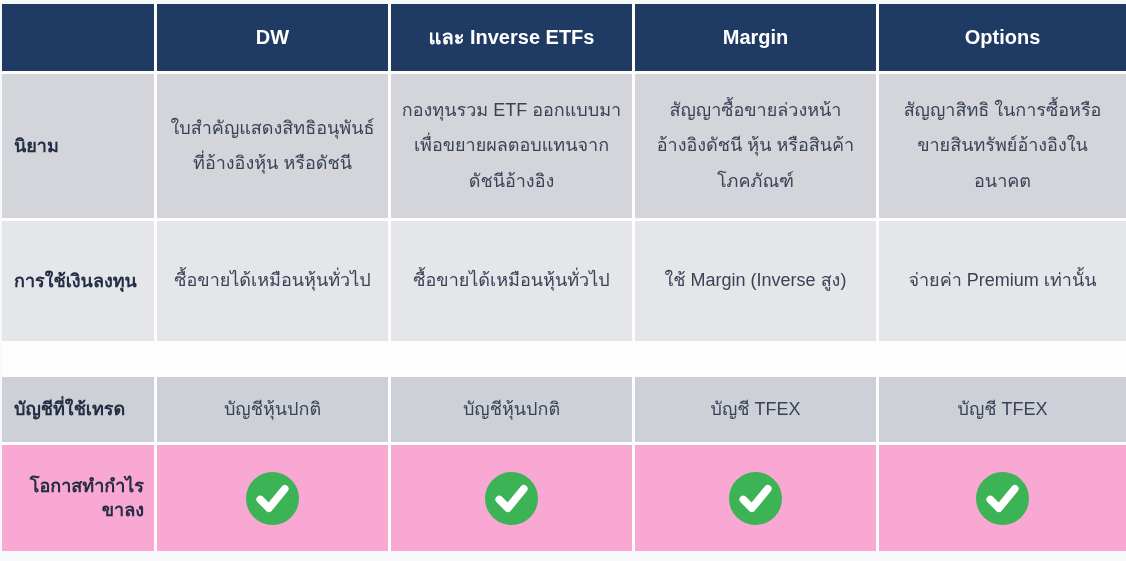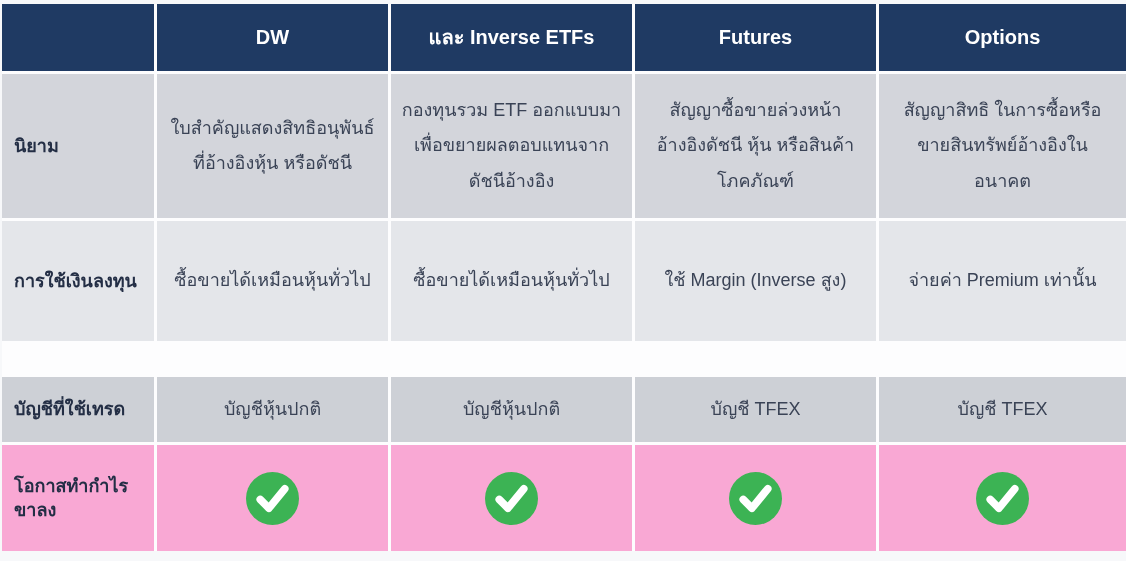--- a/index.html
+++ b/index.html
@@ -41,21 +41,21 @@
     line-height: 1.35;
     flex-direction: column;
   }
   .corner { background: #1f3a63; }
   .new {
     color: #e0242b;
     font-weight: 700;
   }
   .label-cell {
     justify-content: flex-start;
-    text-align: left;
+    text-align: right;
     font-weight: 700;
     color: #232e45;
     line-height: 1.35;
     padding-left: 12px;
   }
   .r1 { background: #d3d5db; }
   .r2 { background: #e4e6ea; }
   .r3 { background: #cdd0d6; margin-top: 33px; }
   .r4 { background: #f9a8d4; }
   .check-wrap {
@@ -71,21 +71,21 @@
 <div class="table">
 
   <div class="cell header corner"></div>
   <div class="cell header">
     <span>DW</span>
   </div>
   <div class="cell header">
     <div>และ Inverse ETFs</div>
   </div>
   <div class="cell header">
-    <span>Futures</span>
+    <span>Margin</span>
   </div>
   <div class="cell header">
     <span>Options</span>
   </div>
 
   <div class="cell r1 label-cell">นิยาม</div>
   <div class="cell r1">ใบสำคัญแสดงสิทธิอนุพันธ์ ที่อ้างอิงหุ้น หรือดัชนี</div>
   <div class="cell r1">กองทุนรวม ETF ออกแบบมา เพื่อขยายผลตอบแทนจาก ดัชนีอ้างอิง</div>
   <div class="cell r1">สัญญาซื้อขายล่วงหน้า อ้างอิงดัชนี หุ้น หรือสินค้า โภคภัณฑ์</div>
   <div class="cell r1">สัญญาสิทธิ ในการซื้อหรือ ขายสินทรัพย์อ้างอิงใน อนาคต</div>

